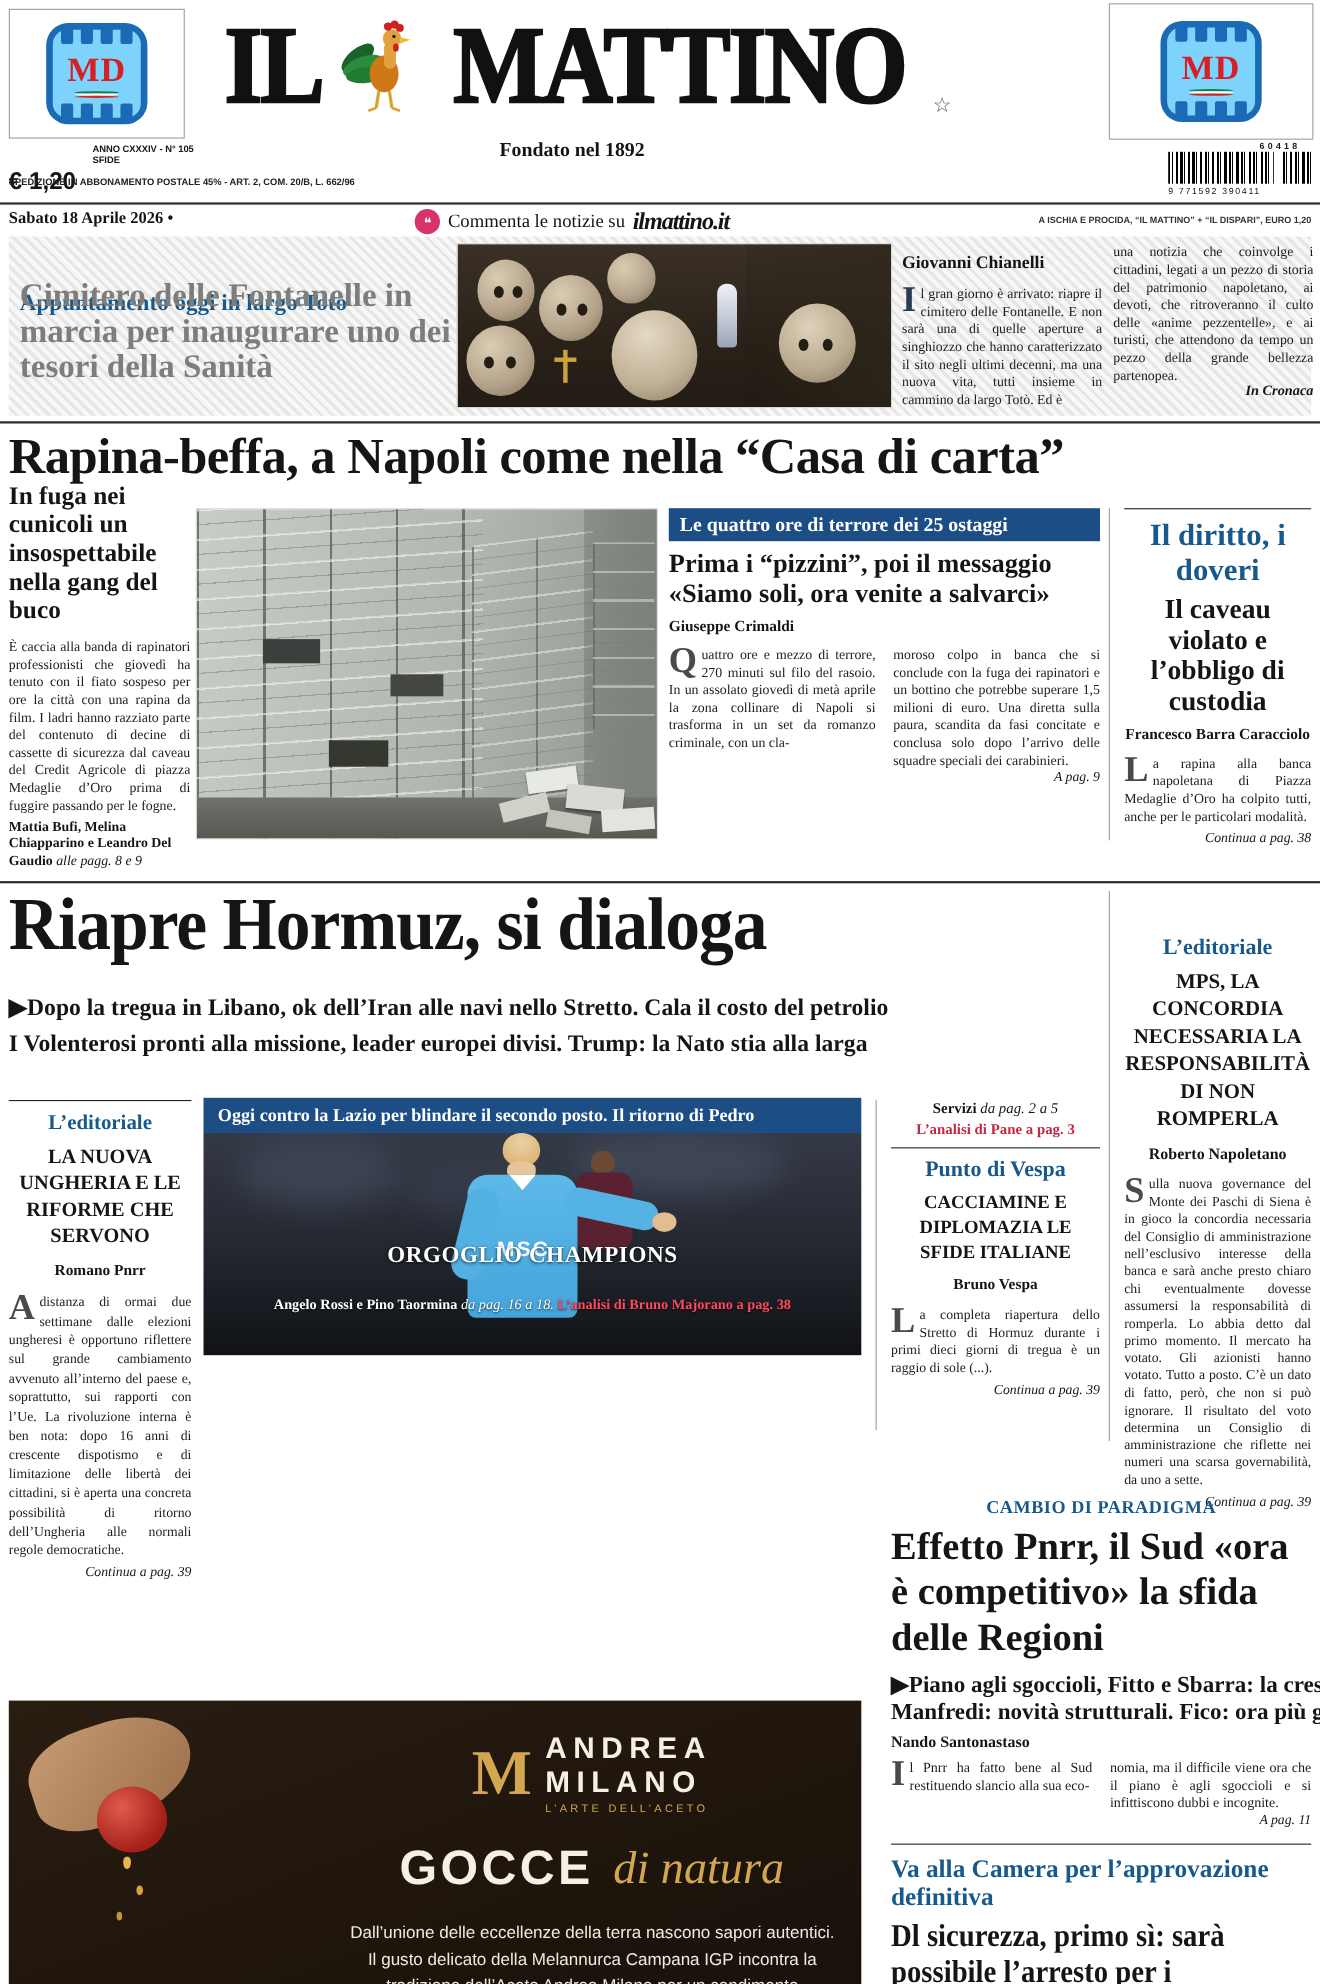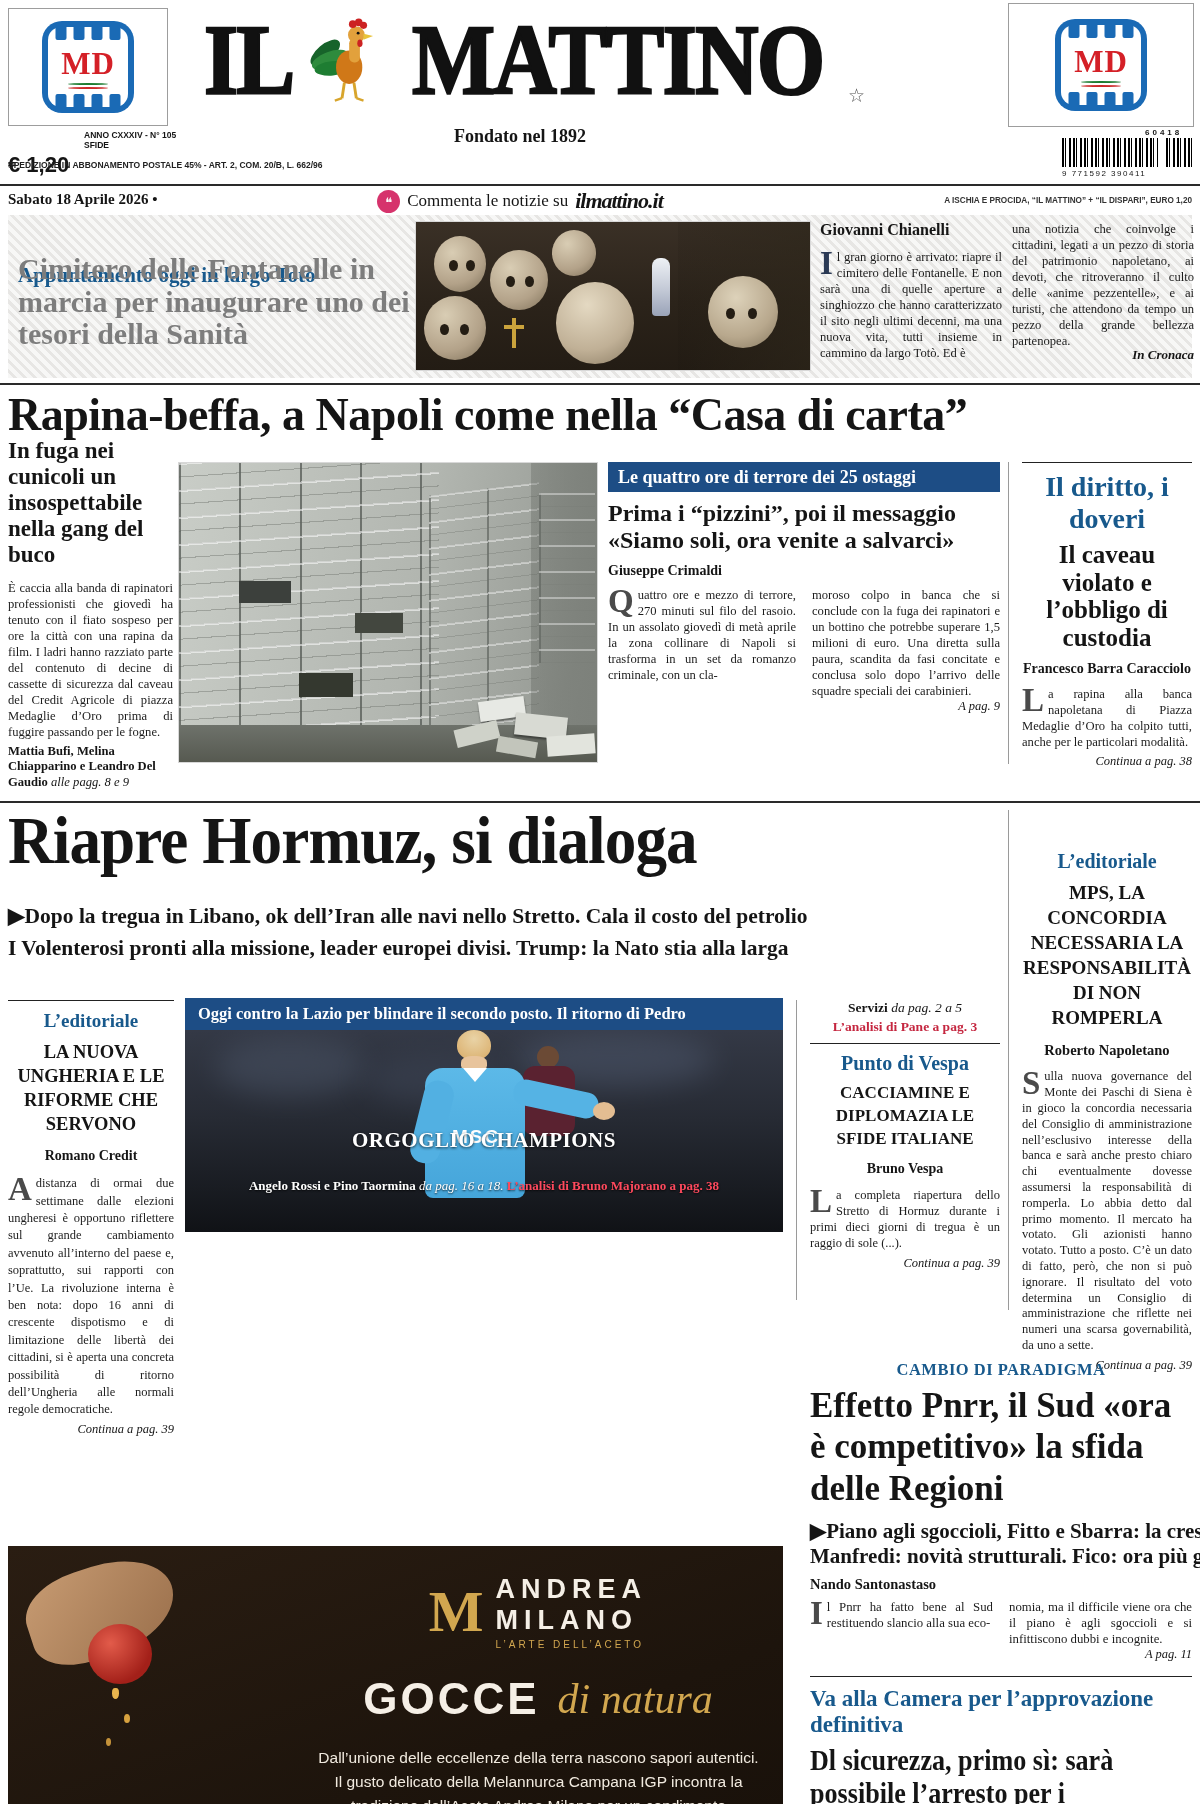--- a/index.html
+++ b/index.html
@@ -15,21 +15,21 @@
   .kicker{font-weight:700;color:#18598c;margin-top:38px;}
   .body-txt{font-size:12.6px;line-height:16px;color:#1c1c1c;}
   .dropcap{float:left;font-size:33px;line-height:27px;font-weight:700;color:#4a4a4a;margin:1px 4px 0 0;}
   .ref{font-style:italic;font-size:12.5px;text-align:right;}
   .byline{font-weight:700;}
   .hatch{background:repeating-linear-gradient(45deg,#f7f7f6 0 4px,#e7e6e4 4px 7px);}
   .center{text-align:center;}
   
   .mdbox{background:#fff;border:1px solid #9d9d9d;display:flex;align-items:center;justify-content:center;}
   .mdlogo{width:92px;height:92px;background:#1a6ab5;border-radius:20px;position:relative;}
-  .mdinner{position:absolute;inset:6px;background:#ffffff;border-radius:13px;display:flex;flex-direction:column;align-items:center;justify-content:center;}
+  .mdinner{position:absolute;inset:6px;background:#7dd3fc;border-radius:13px;display:flex;flex-direction:column;align-items:center;justify-content:center;}
   .teeth{position:absolute;left:50%;transform:translateX(-50%);display:flex;gap:7px;}
   .teeth span{width:11px;height:15px;background:#1a6ab5;display:block;border-radius:2px;}
   .mdtext{color:#d42027;font-weight:700;font-size:31px;letter-spacing:1px;font-family:"Liberation Serif",serif;margin-top:2px;}
   .mdstripes{width:40px;height:8px;margin-top:1px;}
   .mdstripes div{height:2px;border-radius:50%;}
   
   .masthead{display:flex;align-items:center;justify-content:center;gap:6px;}
   .mast-word{font-size:100px;font-weight:700;letter-spacing:-2px;transform:scaleX(0.88);transform-origin:center;
     -webkit-text-stroke:2.5px #111;color:#111;line-height:1;}
   
@@ -171,21 +171,21 @@
       <div class="skull" style="left:140px;top:60px;width:78px;height:82px;background:radial-gradient(circle at 40% 28%,#e4d9c2,#c0b096 60%,#8a7b63);"></div>
       <div class="abs" style="left:236px;top:36px;width:18px;height:58px;border-radius:8px 8px 4px 4px;background:linear-gradient(180deg,#eef1f5,#c3c9d6 55%,#9aa3b8);"></div>
       <div class="abs" style="left:96px;top:96px;width:4px;height:30px;background:#caa33c;"></div>
       <div class="abs" style="left:88px;top:103px;width:20px;height:4px;background:#caa33c;"></div>
       <div class="abs" style="left:262px;top:0;width:134px;height:150px;background:linear-gradient(90deg,rgba(20,16,10,.1),rgba(45,38,26,.65));"></div>
       <div class="skull" style="left:292px;top:54px;width:70px;height:72px;background:radial-gradient(circle at 40% 30%,#ddd2ba,#b8a88d 60%,#84765e);"></div>
       <div class="eye" style="left:310px;top:86px;"></div>
         <div class="eye" style="left:332px;top:86px;"></div>
     </div>
 
-    <div class="abs" style="left:812px;top:6px;width:182px;">
+    <div class="abs" style="left:812px;top:16px;width:182px;">
       <div class="byline" style="font-size:16px;margin-bottom:10px;">Giovanni Chianelli</div>
       <div class="body-txt just"><span class="dropcap" style="color:#2b3a55;">I</span><span>l gran giorno è arrivato: riapre il cimitero delle Fontanelle. E non sarà una di quelle aperture a singhiozzo che hanno caratterizzato il sito negli ultimi decenni, ma una nuova vita, tutti insieme in cammino da largo Totò. Ed è</span></div>
     </div>
     <div class="abs body-txt just" style="left:1004px;top:6px;width:182px;">una notizia che coinvolge i cittadini, legati a un pezzo di storia del patrimonio napoletano, ai devoti, che ritroveranno il culto delle «anime pezzentelle», e ai turisti, che attendono da tempo un pezzo della grande bellezza partenopea.</div>
     <div class="abs" style="left:1004px;top:132px;width:182px;text-align:right;font-weight:700;font-style:italic;font-size:13px;">In Cronaca</div>
   </div>
 
   <div class="abs rule2" style="left:0;top:383px;width:1200px;"></div>
 
   <div class="abs" style="left:8px;top:391px;width:1184px;font-size:46px;font-weight:700;letter-spacing:-0.5px;line-height:1.05;white-space:nowrap;">Rapina-beffa, a Napoli come nella “Casa di carta”</div>
@@ -250,21 +250,21 @@
     <div class="center" style="margin-top:7px;font-size:19px;font-weight:700;line-height:1.32;">MPS, LA CONCORDIA NECESSARIA LA RESPONSABILITÀ DI NON ROMPERLA</div>
     <div class="byline center" style="margin-top:12px;font-size:14.5px;">Roberto Napoletano</div>
     <div class="body-txt just" style="margin-top:10px;font-size:12.5px;line-height:15.8px;"><span class="dropcap">S</span><span>ulla nuova governance del Monte dei Paschi di Siena è in gioco la concordia necessaria del Consiglio di amministrazione nell’esclusivo interesse della banca e sarà anche presto chiaro chi eventualmente dovesse assumersi la responsabilità di romperla. Lo abbia detto dal primo momento. Il mercato ha votato. Gli azionisti hanno votato. Tutto a posto. C’è un dato di fatto, però, che non si può ignorare. Il risultato del voto determina un Consiglio di amministrazione che riflette nei numeri una scarsa governabilità, da uno a sette.</span></div>
     <div class="ref" style="margin-top:4px;">Continua a pag. 39</div>
   </div>
 
   <div class="abs" style="left:8px;top:1000px;width:166px;">
     <div class="rule1" style="background:#222;"></div>
     <div class="kicker center" style="margin-top:9px;font-size:19px;">L’editoriale</div>
     <div class="center" style="margin-top:8px;font-size:18.5px;font-weight:700;line-height:1.3;">LA NUOVA UNGHERIA E LE RIFORME CHE SERVONO</div>
-    <div class="byline center" style="margin-top:12px;font-size:14px;">Romano Credit</div>
+    <div class="byline center" style="margin-top:12px;font-size:14px;">Romano Pnrr</div>
     <div class="body-txt just" style="margin-top:11px;font-size:12.5px;line-height:17.4px;"><span class="dropcap">A</span><span>distanza di ormai due settimane dalle elezioni ungheresi è opportuno riflettere sul grande cambiamento avvenuto all’interno del paese e, soprattutto, sui rapporti con l’Ue. La rivoluzione interna è ben nota: dopo 16 anni di crescente dispotismo e di limitazione delle libertà dei cittadini, si è aperta una concreta possibilità di ritorno dell’Ungheria alle normali regole democratiche.</span></div>
     <div class="ref" style="margin-top:3px;">Continua a pag. 39</div>
   </div>
 
   <div class="abs" style="left:185px;top:998px;width:598px;">
     <div style="background:#1d4d85;color:#fff;font-weight:700;font-size:16.5px;height:32px;line-height:32px;padding-left:13px;">Oggi contro la Lazio per blindare il secondo posto. Il ritorno di Pedro</div>
     <div class="ballphoto" style="width:598px;height:202px;">
       <div class="crowdblob" style="left:30px;top:6px;width:150px;height:60px;background:#4a5466;opacity:.5;"></div>
       <div class="crowdblob" style="left:330px;top:2px;width:200px;height:55px;background:#515c72;opacity:.45;"></div>
       <div class="crowdblob" style="left:180px;top:24px;width:140px;height:50px;background:#3e4657;opacity:.5;"></div>

